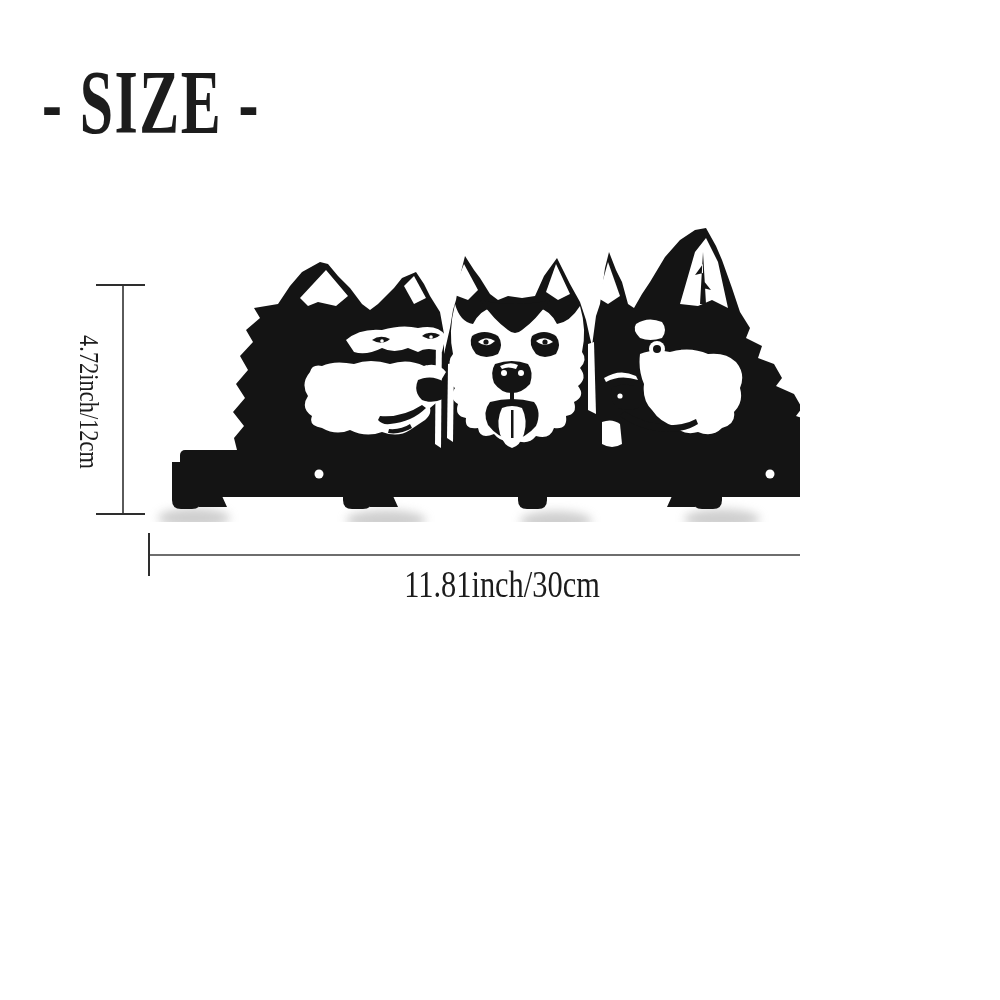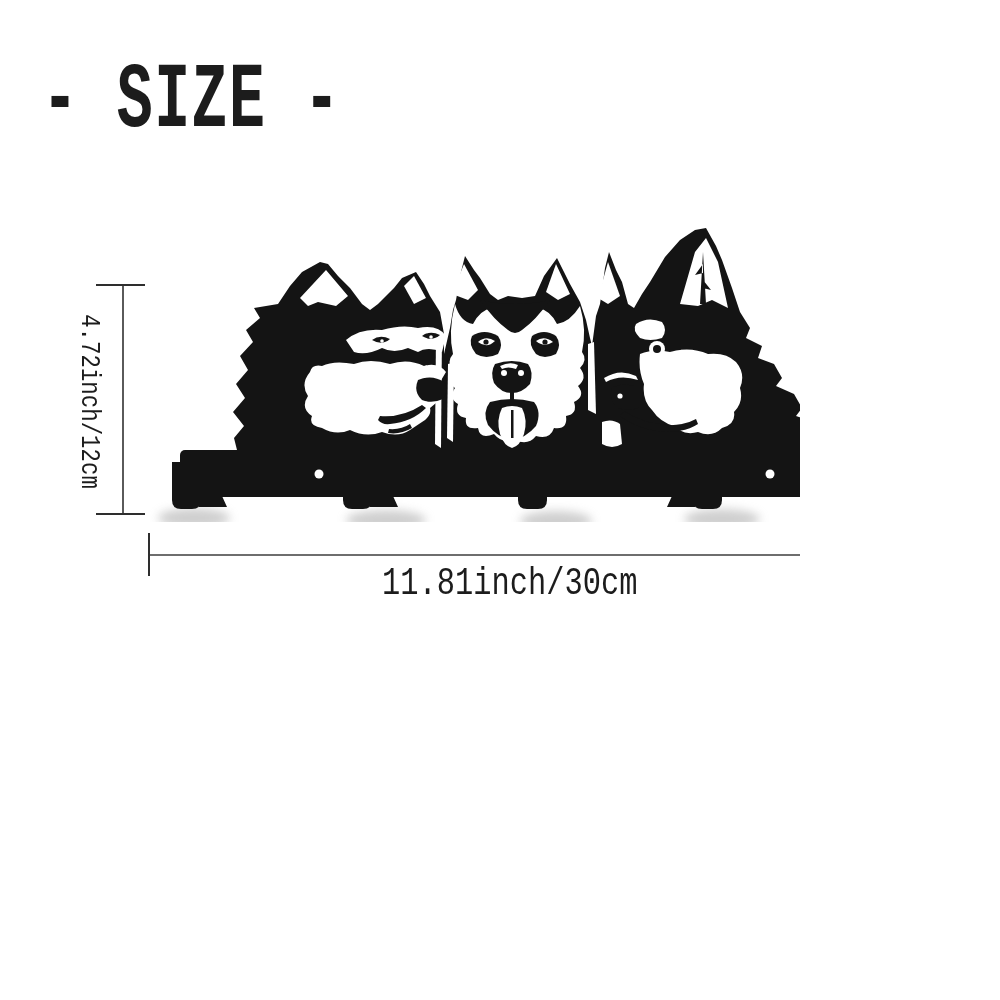--- a/index.html
+++ b/index.html
@@ -2,21 +2,21 @@
 <html style="--ink: #141414; --paper: #ffffff; --shadow: #a8a8a8; --dim-line: #5a5a5a; --dim-tick: #2e2e2e; --text: #1c1c1c;"><head>
 <meta charset="utf-8">
 <style>
   :root{
     --ink:#141414; --paper:#ffffff; --shadow:#a8a8a8;
     --dim-line:#5a5a5a; --dim-tick:#2e2e2e; --text:#1c1c1c;
   }
   html,body{margin:0;padding:0;background:#fff;}
   .canvas{
     position:relative; width:800px; height:1000px; background:var(--paper);
-    overflow:hidden; font-family:Liberation Mono, monospace;
+    overflow:hidden; font-family:Liberation Serif, serif;
   }
   .title{
     position:absolute; left:42px; top:50px;
     font-size:82px; font-weight:bold; color:var(--text);
     letter-spacing:2px; white-space:nowrap;
     transform:scaleX(0.73) scaleY(1.12); transform-origin:left top;
   }
   .rack-svg{ position:absolute; left:150px; top:212px; width:800px; height:310px; }
   .dim{ position:absolute; background:var(--dim-line); }
   .dim.tick{ background:var(--dim-tick); }

